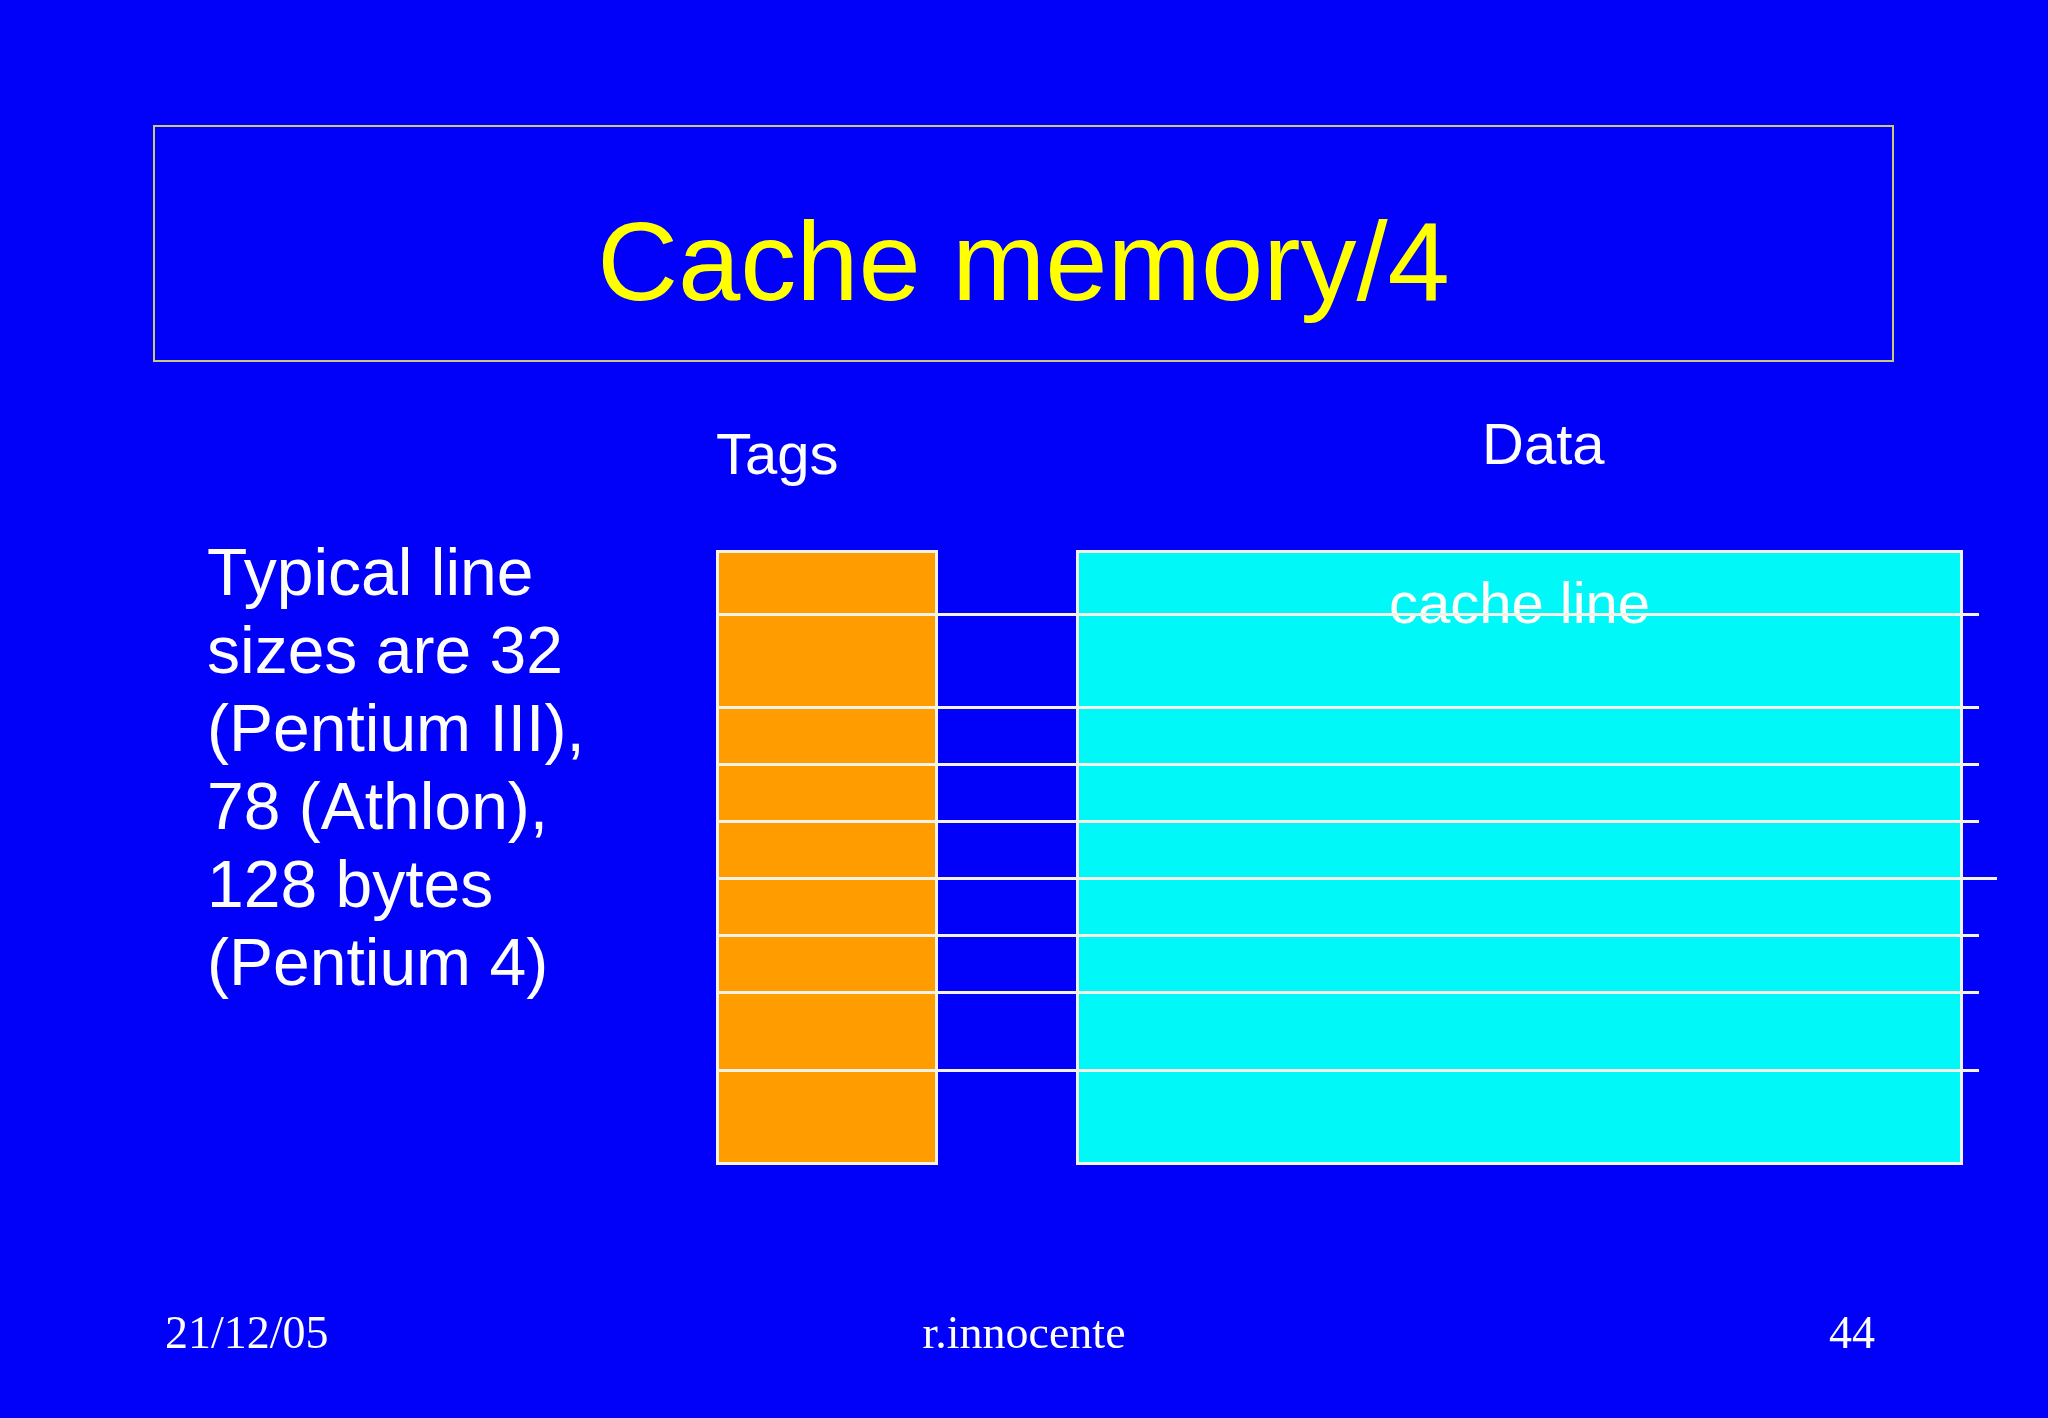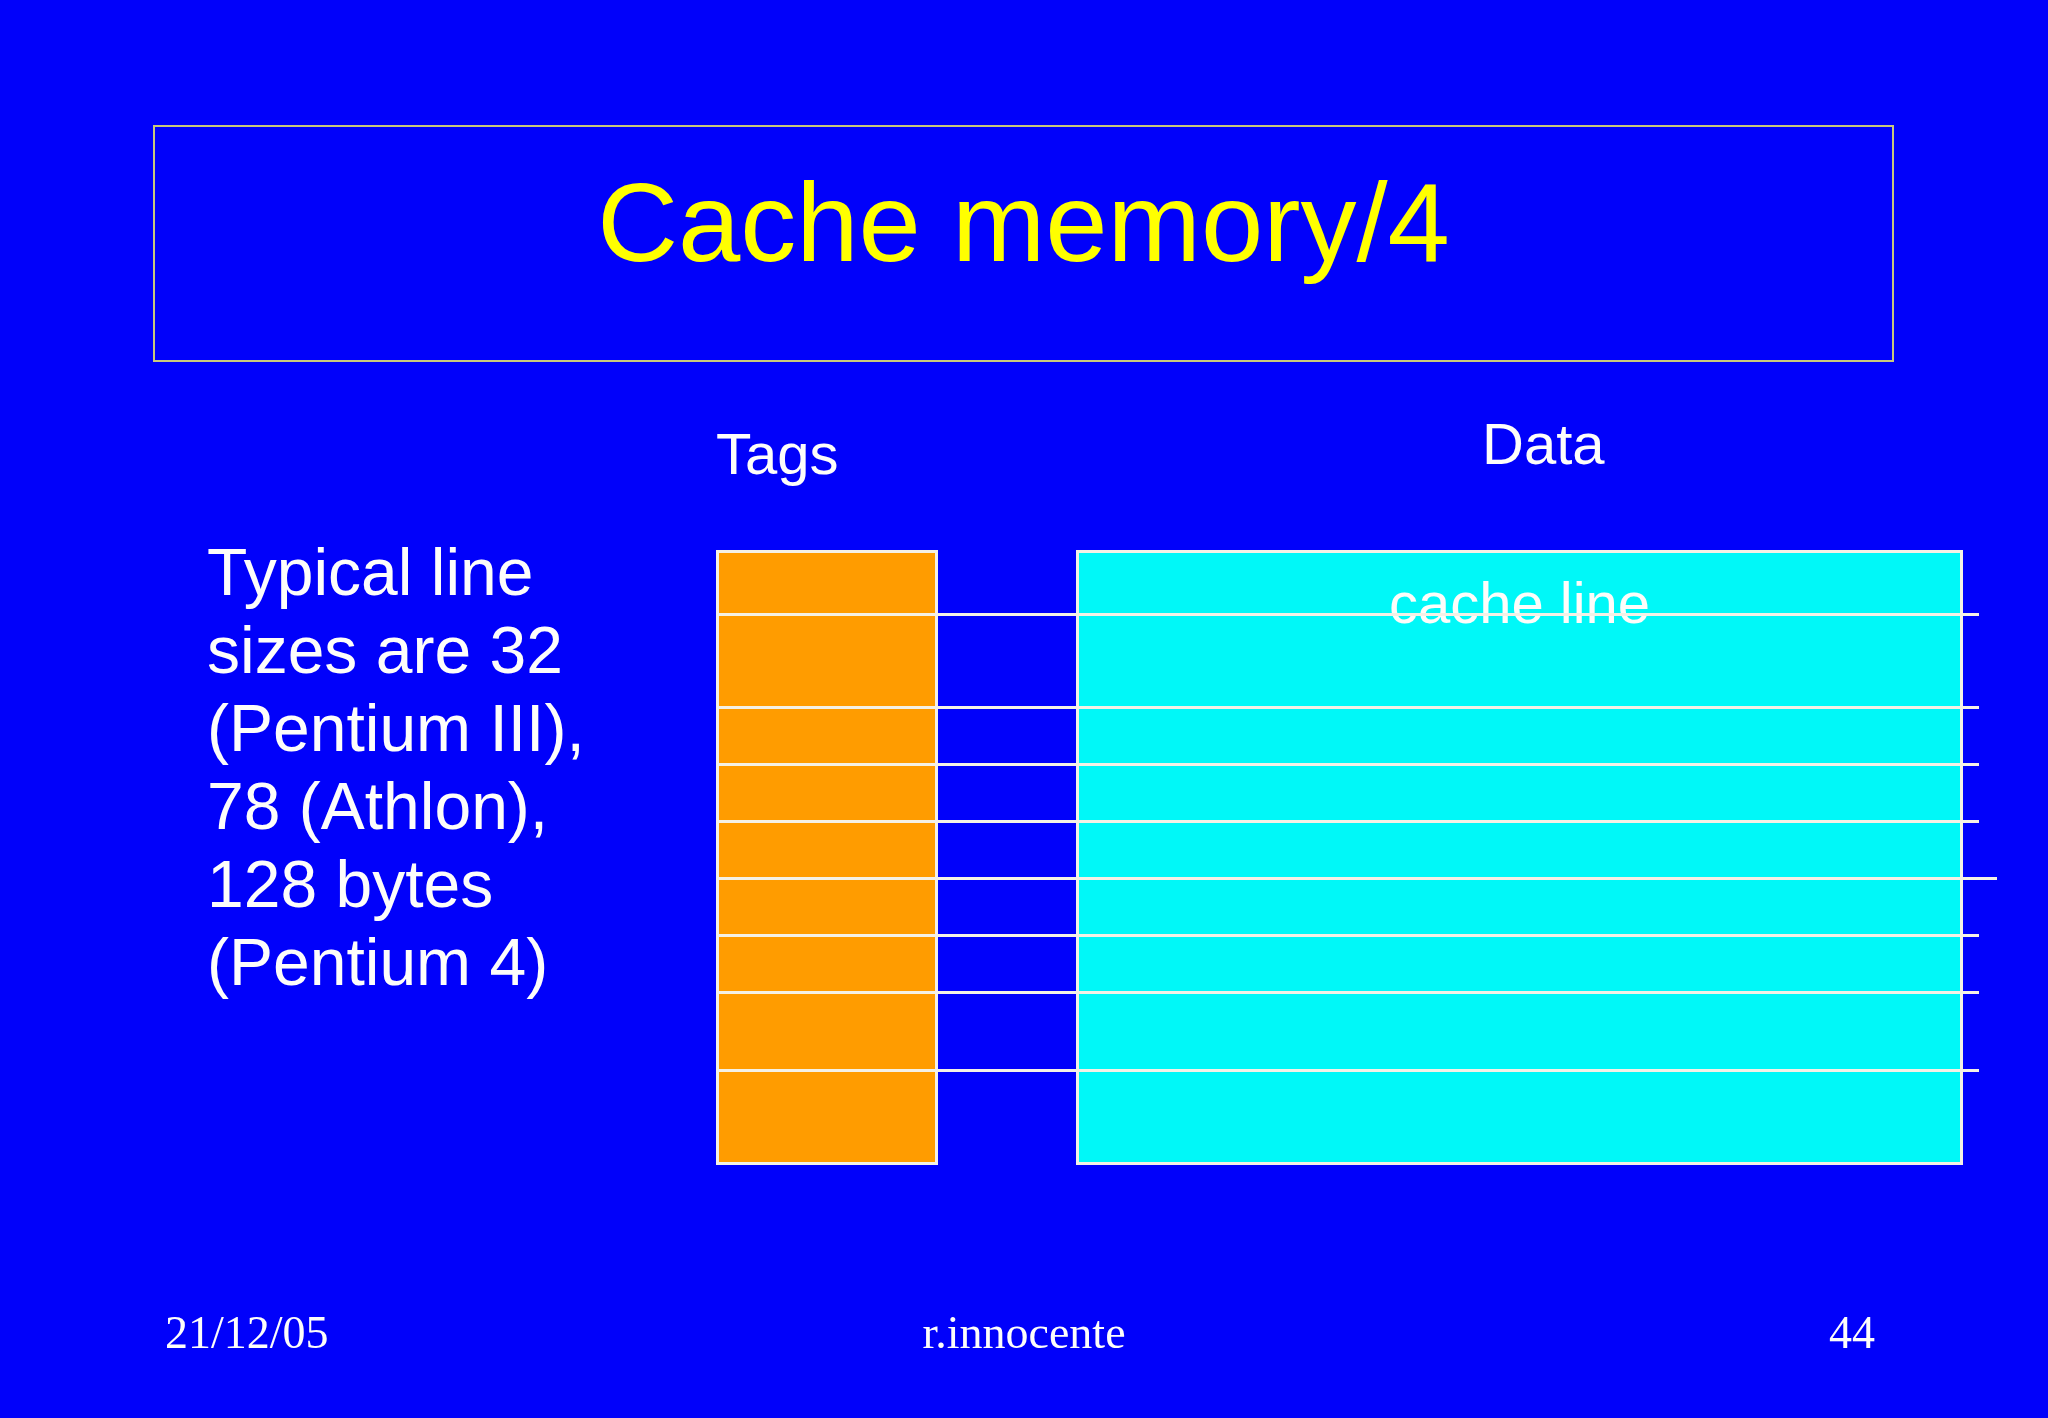--- a/index.html
+++ b/index.html
@@ -7,21 +7,21 @@
     position:relative;
     width:2048px;height:1418px;
     background:var(--bg,#0101fa);
     overflow:hidden;
     font-family:"Liberation Sans",sans-serif;
   }
   .title-box{
     position:absolute;left:153px;top:125px;width:1741px;height:237px;
     border:2px solid var(--title-border,#c9c97b);
     box-sizing:border-box;
-    display:flex;justify-content:center;align-items:center;
+    display:flex;justify-content:center;align-items:flex-end;
   }
   .title{
     color:var(--title-color,#ffff00);
     font-size:112px;line-height:1.0;
     padding-bottom:42px;
     white-space:nowrap;
   }
   .col-label{
     position:absolute;color:var(--text-color,#fdfdfa);
     font-size:58px;line-height:1.1;white-space:nowrap;

